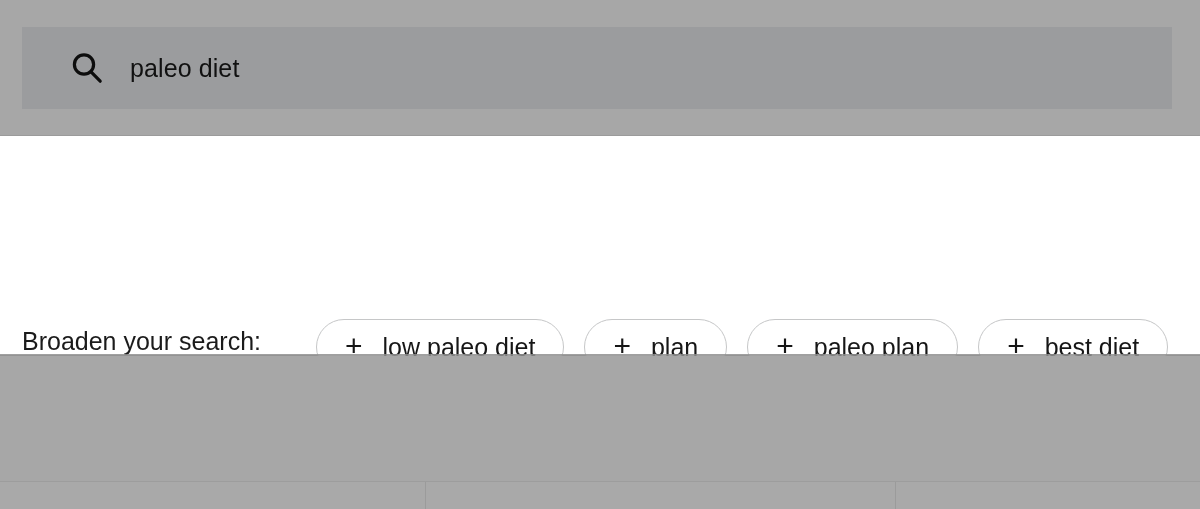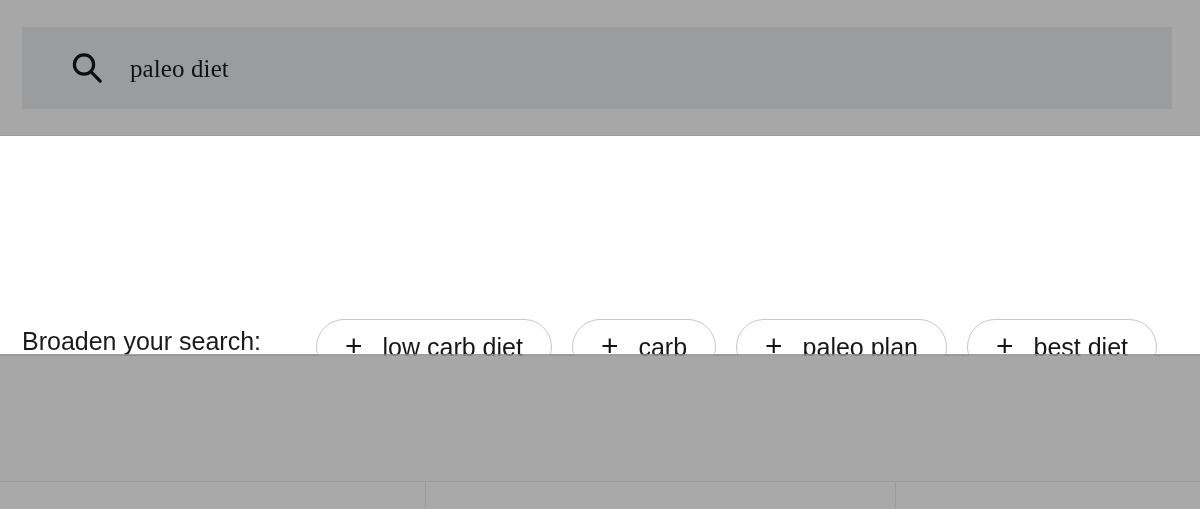--- a/index.html
+++ b/index.html
@@ -23,21 +23,20 @@
   }
 
   
   .search-header {
     position: absolute;
     left: 0;
     top: 0;
     width: 1200px;
     height: 136px;
     background: #a7a7a7;
-    font-family: Liberation Serif, serif;
   }
   .search-header::after {
     content: "";
     position: absolute;
     left: 0;
     bottom: 0;
     width: 100%;
     height: 1px;
     background: #9b9b9b;
   }
@@ -213,26 +212,26 @@
   <div class="broaden-panel">
 
     <div class="broaden-label">Broaden your search:</div>
 
     <div class="chip-rows">
 
       <div class="chip-row row-1">
 
         <div class="chip">
           <span class="chip-plus">+</span>
-          <span class="chip-label">low carb diet</span>
-        </div>
-
-        <div class="chip">
-          <span class="chip-plus">+</span>
-          <span class="chip-label">carb</span>
+          <span class="chip-label">low paleo diet</span>
+        </div>
+
+        <div class="chip">
+          <span class="chip-plus">+</span>
+          <span class="chip-label">plan</span>
         </div>
 
         <div class="chip">
           <span class="chip-plus">+</span>
           <span class="chip-label">paleo plan</span>
         </div>
 
         <div class="chip">
           <span class="chip-plus">+</span>
           <span class="chip-label">best diet</span>

